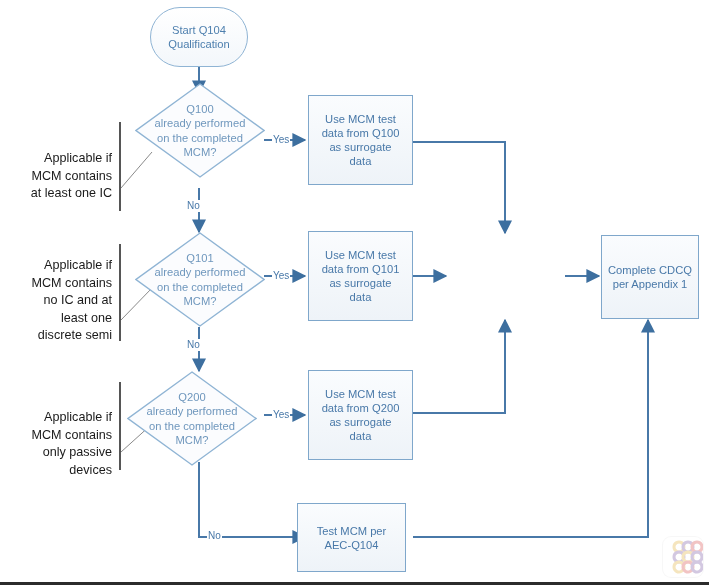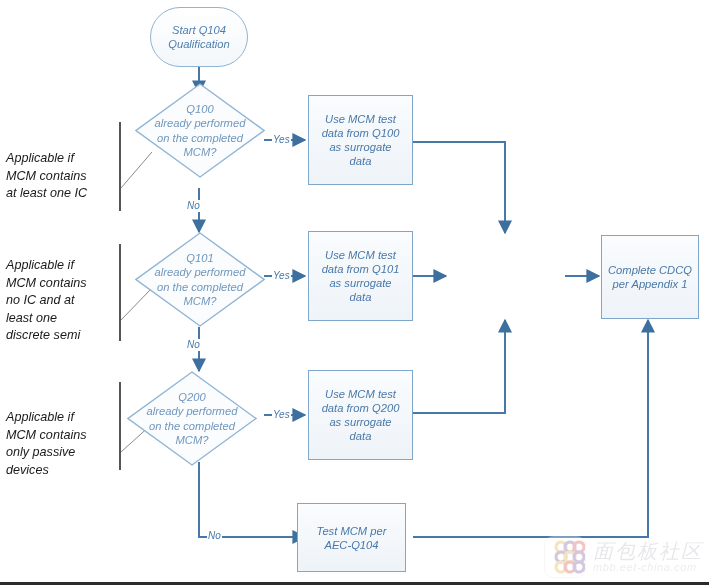--- a/index.html
+++ b/index.html
@@ -7,21 +7,20 @@
     padding: 0;
     background: #ffffff;
   }
   #canvas {
     position: relative;
     width: 709px;
     height: 585px;
     background: #ffffff;
     font-family: "Liberation Sans", sans-serif;
     overflow: hidden;
-    font-style: italic;
   }
   svg#wires {
     position: absolute;
     left: 0; top: 0;
     width: 709px;
     height: 585px;
     pointer-events: none;
   }
   
   .node {
@@ -67,20 +66,21 @@
     text-align: center;
     color: #6f97bd;
     font-size: 11.2px;
     line-height: 14.5px;
     box-sizing: border-box;
     padding: 0 6px;
   }
   
   .annotation {
     position: absolute;
+    text-align: right;
     color: #1a1a1a;
     font-size: 12.6px;
     line-height: 17.5px;
     z-index: 3;
   }
   
   .edge-label {
     position: absolute;
     color: #4878a8;
     font-size: 10px;
@@ -284,21 +284,17 @@
           <path d="M29 10 a5 5 0 1 0 0 -0.01" stroke="#d94f4f"></path>
           <path d="M11 20 a5 5 0 1 0 0 -0.01" stroke="#7b5aa6"></path>
           <path d="M20 20 a5 5 0 1 0 0 -0.01" stroke="#e3b23c"></path>
           <path d="M29 20 a5 5 0 1 0 0 -0.01" stroke="#7b5aa6"></path>
           <path d="M11 30 a5 5 0 1 0 0 -0.01" stroke="#e3b23c"></path>
           <path d="M20 30 a5 5 0 1 0 0 -0.01" stroke="#d94f4f"></path>
           <path d="M29 30 a5 5 0 1 0 0 -0.01" stroke="#7b5aa6"></path>
         </g>
       </svg>
     </div>
-    <div id="wm-text">
-      <span id="wm-cn">面包板社区</span>
-      <span id="wm-en">mbb.eet-china.com</span>
-    </div>
   </div>
 
   <div id="bottom-rule"></div>
 
 </div>
 
 </body></html>

